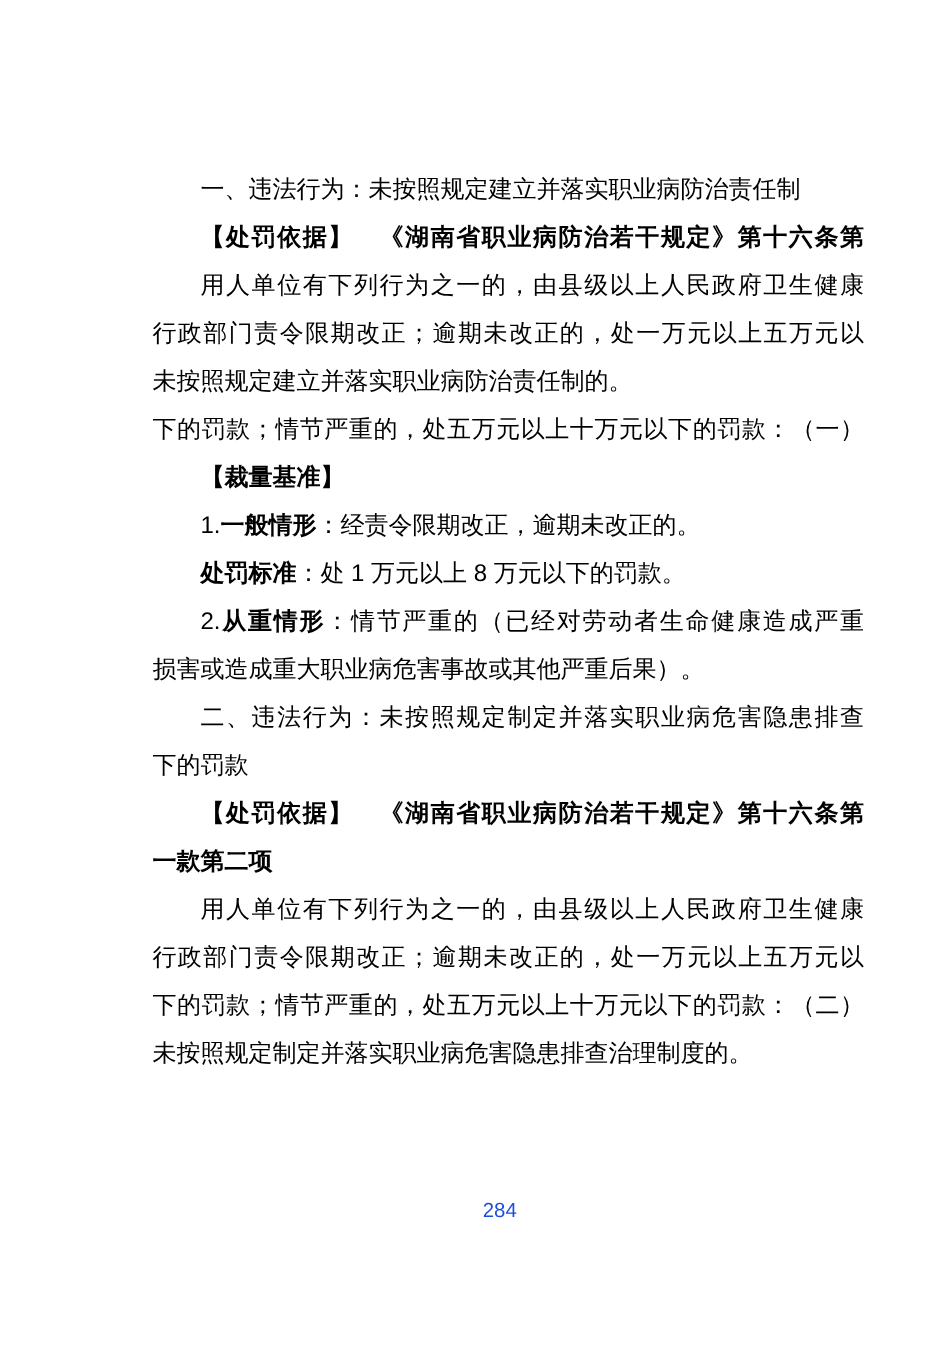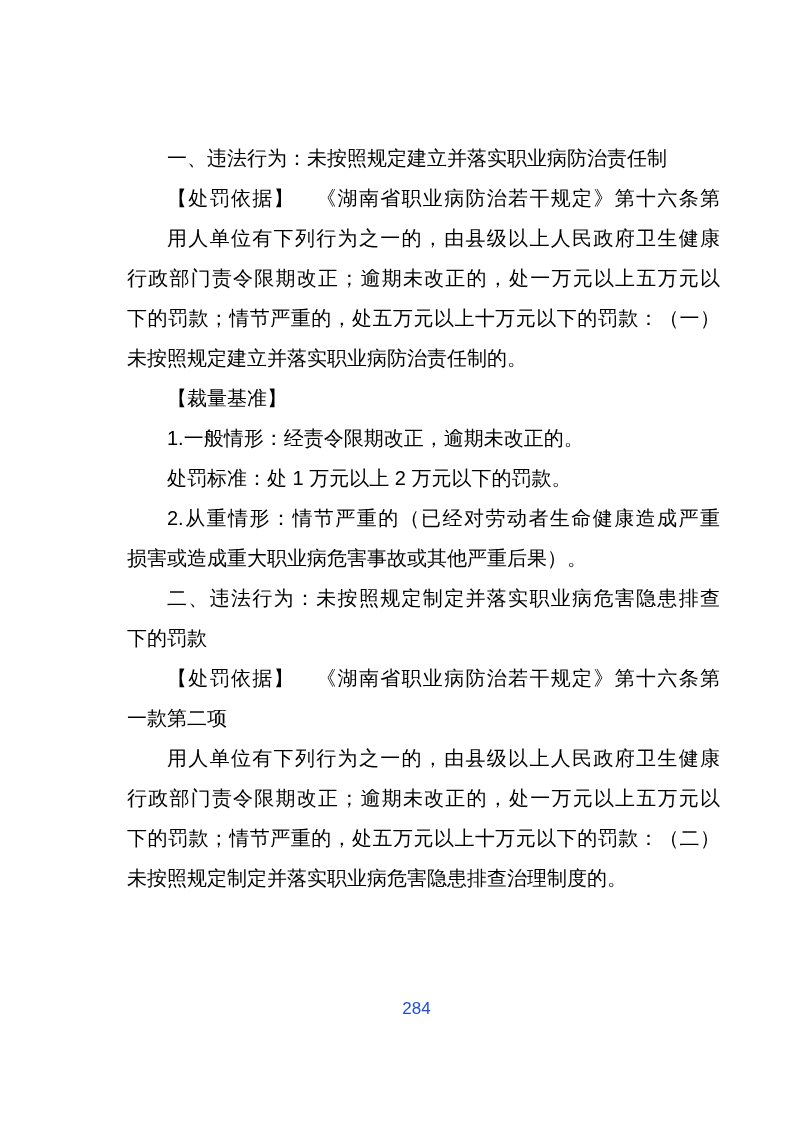--- a/index.html
+++ b/index.html
@@ -27,21 +27,21 @@
     letter-spacing: 0;
   }
   .para { margin: 0; padding: 0; }
   .line {
     text-align: justify;
     text-justify: inter-character;
     white-space: nowrap;
   }
   .line.fill { text-align-last: justify; }
   .line.indent { text-indent: 2em; }
-  .b { font-weight: 400; }
+  .b { font-weight: 700; }
   .footer {
     position: absolute;
     top: 999px;
     left: 0;
     width: 793px;
     text-align: center;
     font-size: 17px;
     line-height: 20px;
     color: #1d4ed8;
   }
@@ -53,31 +53,31 @@
   <div class="content" id="doc-body">
       <div class="para">
         <div class="line indent"><span>一、违法行为：未按照规定建立并落实职业病防治责任制</span></div>
       </div>
       <div class="para">
         <div class="line fill indent"><span class="b">【处罚依据】　《湖南省职业病防治若干规定》第十六条第</span></div>
       </div>
       <div class="para">
         <div class="line fill indent"><span>用人单位有下列行为之一的，由县级以上人民政府卫生健康</span></div>
         <div class="line fill"><span>行政部门责令限期改正；逾期未改正的，处一万元以上五万元以</span></div>
+        <div class="line"><span>未按照规定建立并落实职业病防治责任制的。</span></div>
         <div class="line fill"><span>下的罚款；情节严重的，处五万元以上十万元以下的罚款：（一）</span></div>
-        <div class="line"><span>未按照规定建立并落实职业病防治责任制的。</span></div>
       </div>
       <div class="para">
         <div class="line indent"><span class="b">【裁量基准】</span></div>
       </div>
       <div class="para">
         <div class="line indent"><span>1.</span><span class="b">一般情形</span><span>：经责令限期改正，逾期未改正的。</span></div>
       </div>
       <div class="para">
-        <div class="line indent"><span class="b">处罚标准</span><span>：处 1 万元以上 2 万元以下的罚款。</span></div>
+        <div class="line indent"><span class="b">处罚标准</span><span>：处 1 万元以上 8 万元以下的罚款。</span></div>
       </div>
       <div class="para">
         <div class="line fill indent"><span>2.</span><span class="b">从重情形</span><span>：情节严重的（已经对劳动者生命健康造成严重</span></div>
         <div class="line"><span>损害或造成重大职业病危害事故或其他严重后果）。</span></div>
       </div>
       <div class="para">
         <div class="line fill indent"><span>二、违法行为：未按照规定制定并落实职业病危害隐患排查</span></div>
         <div class="line"><span>下的罚款</span></div>
       </div>
       <div class="para">

